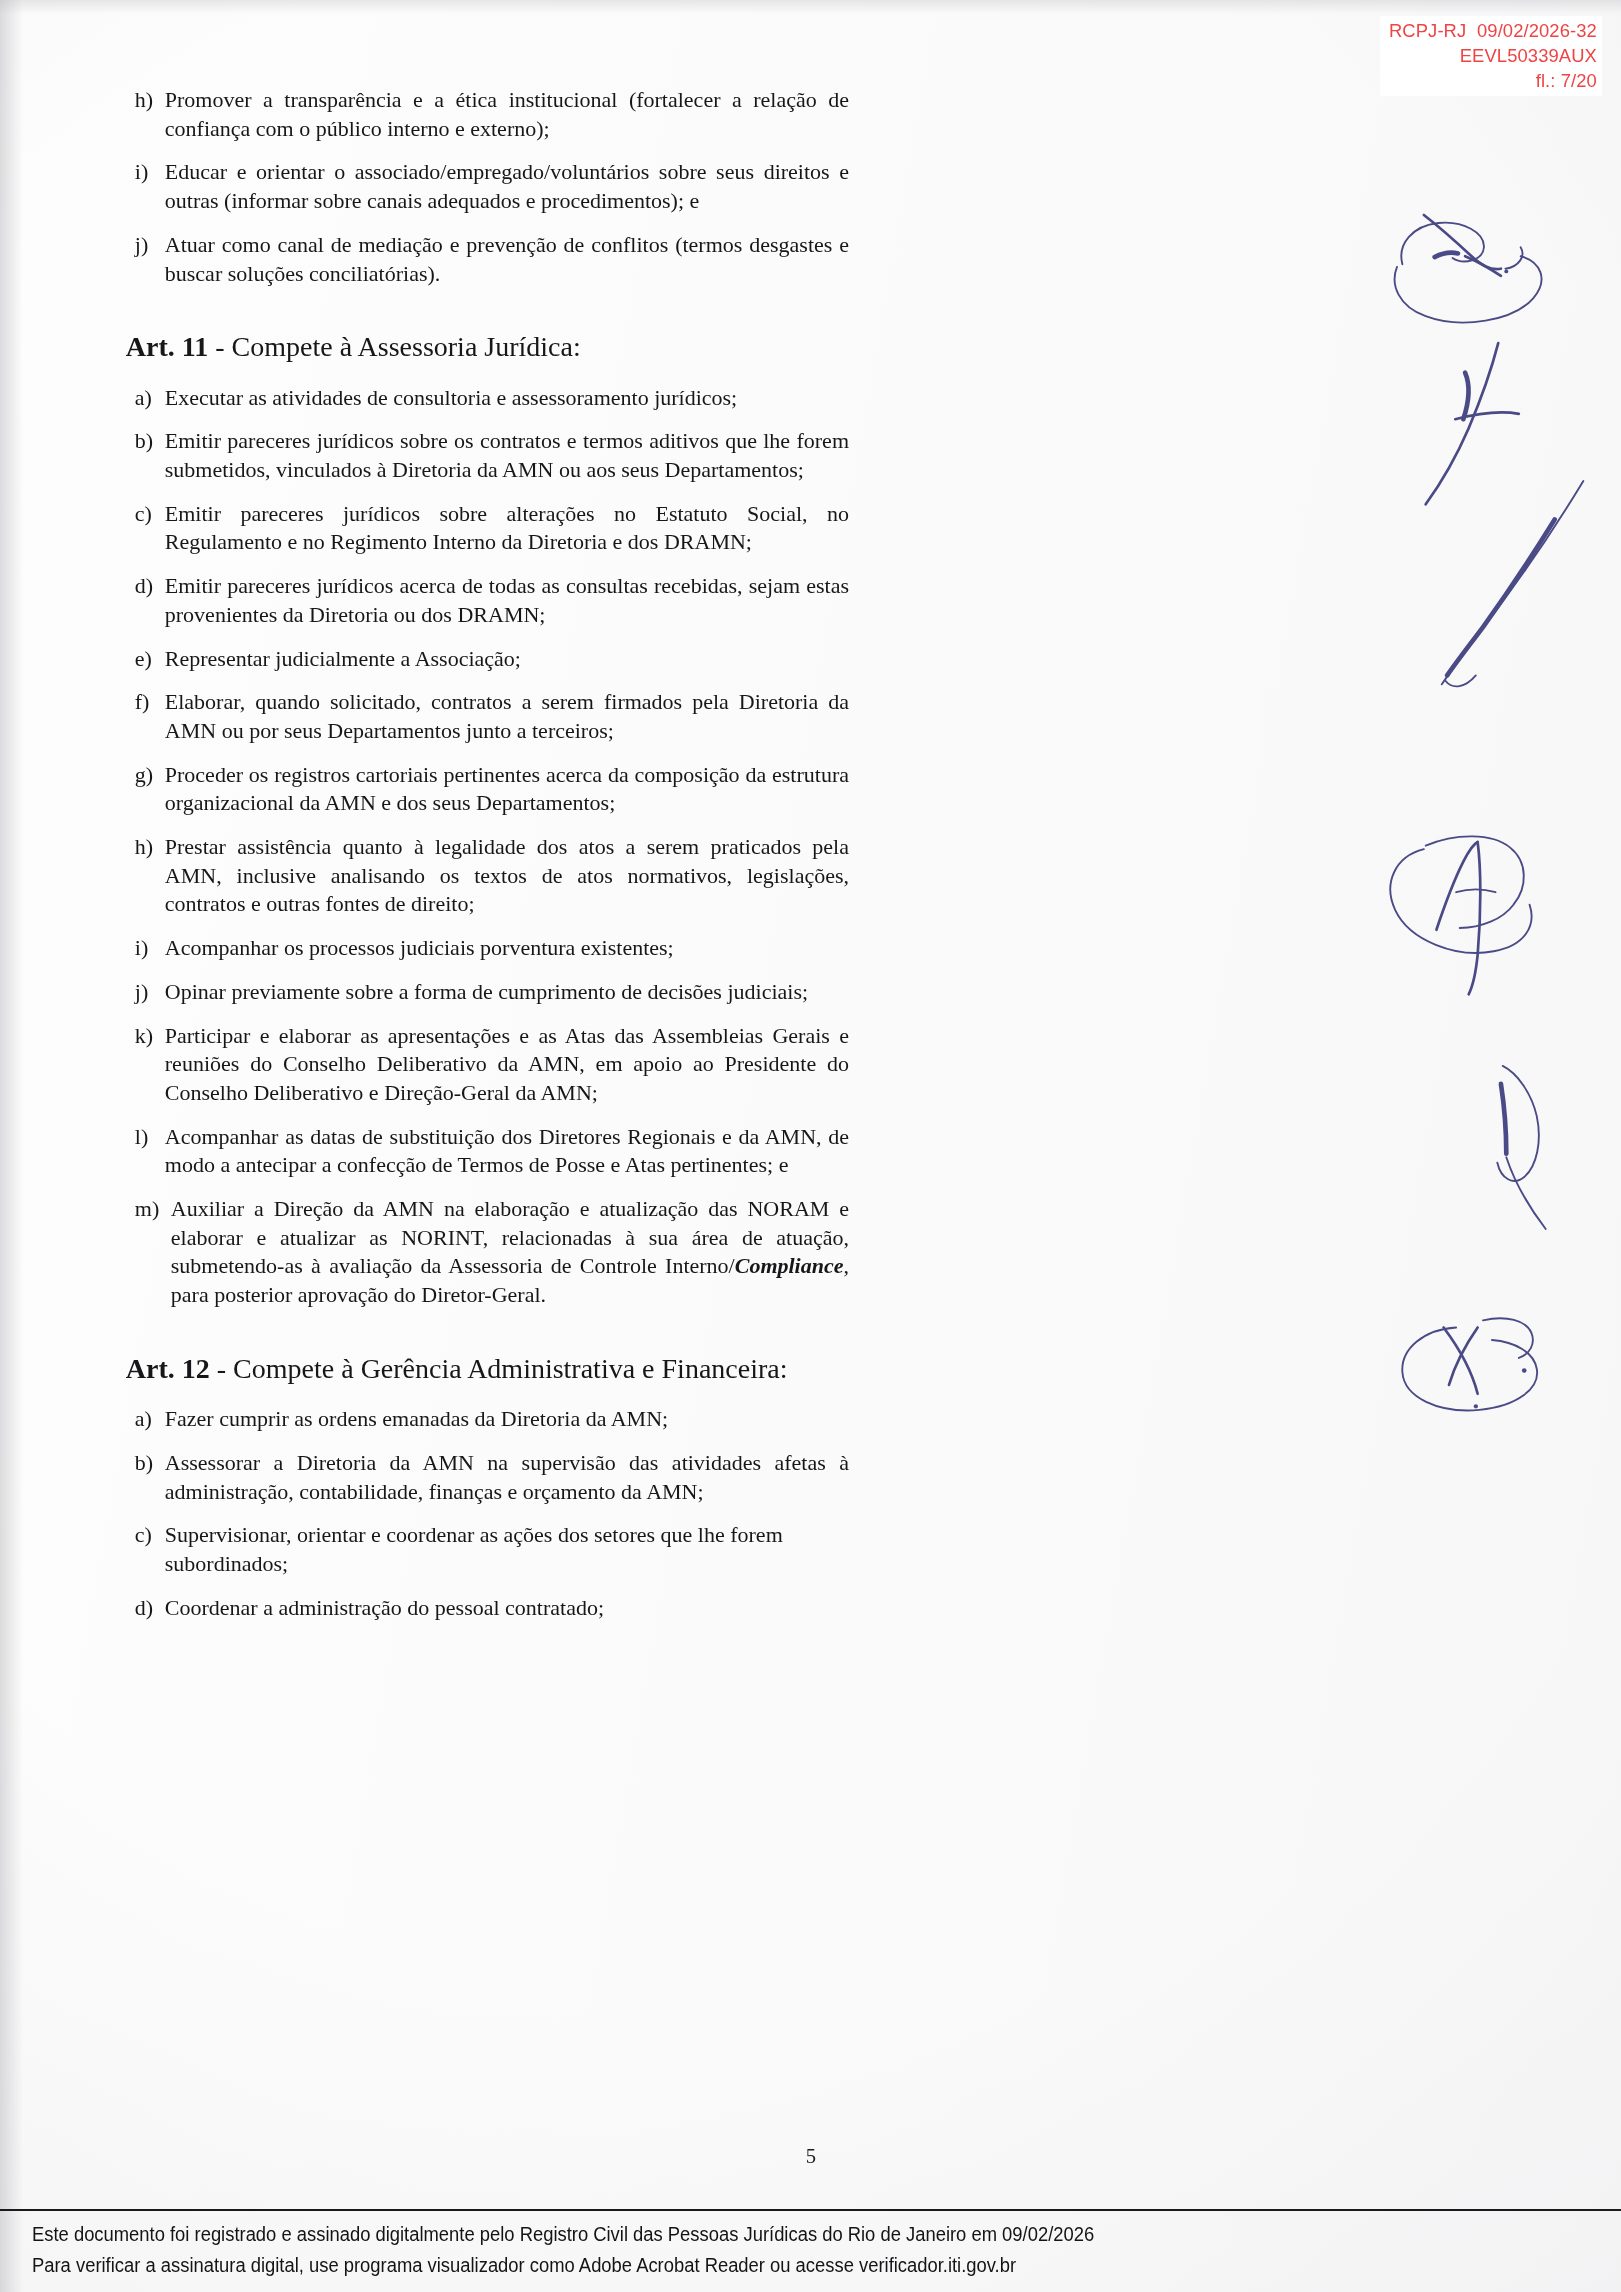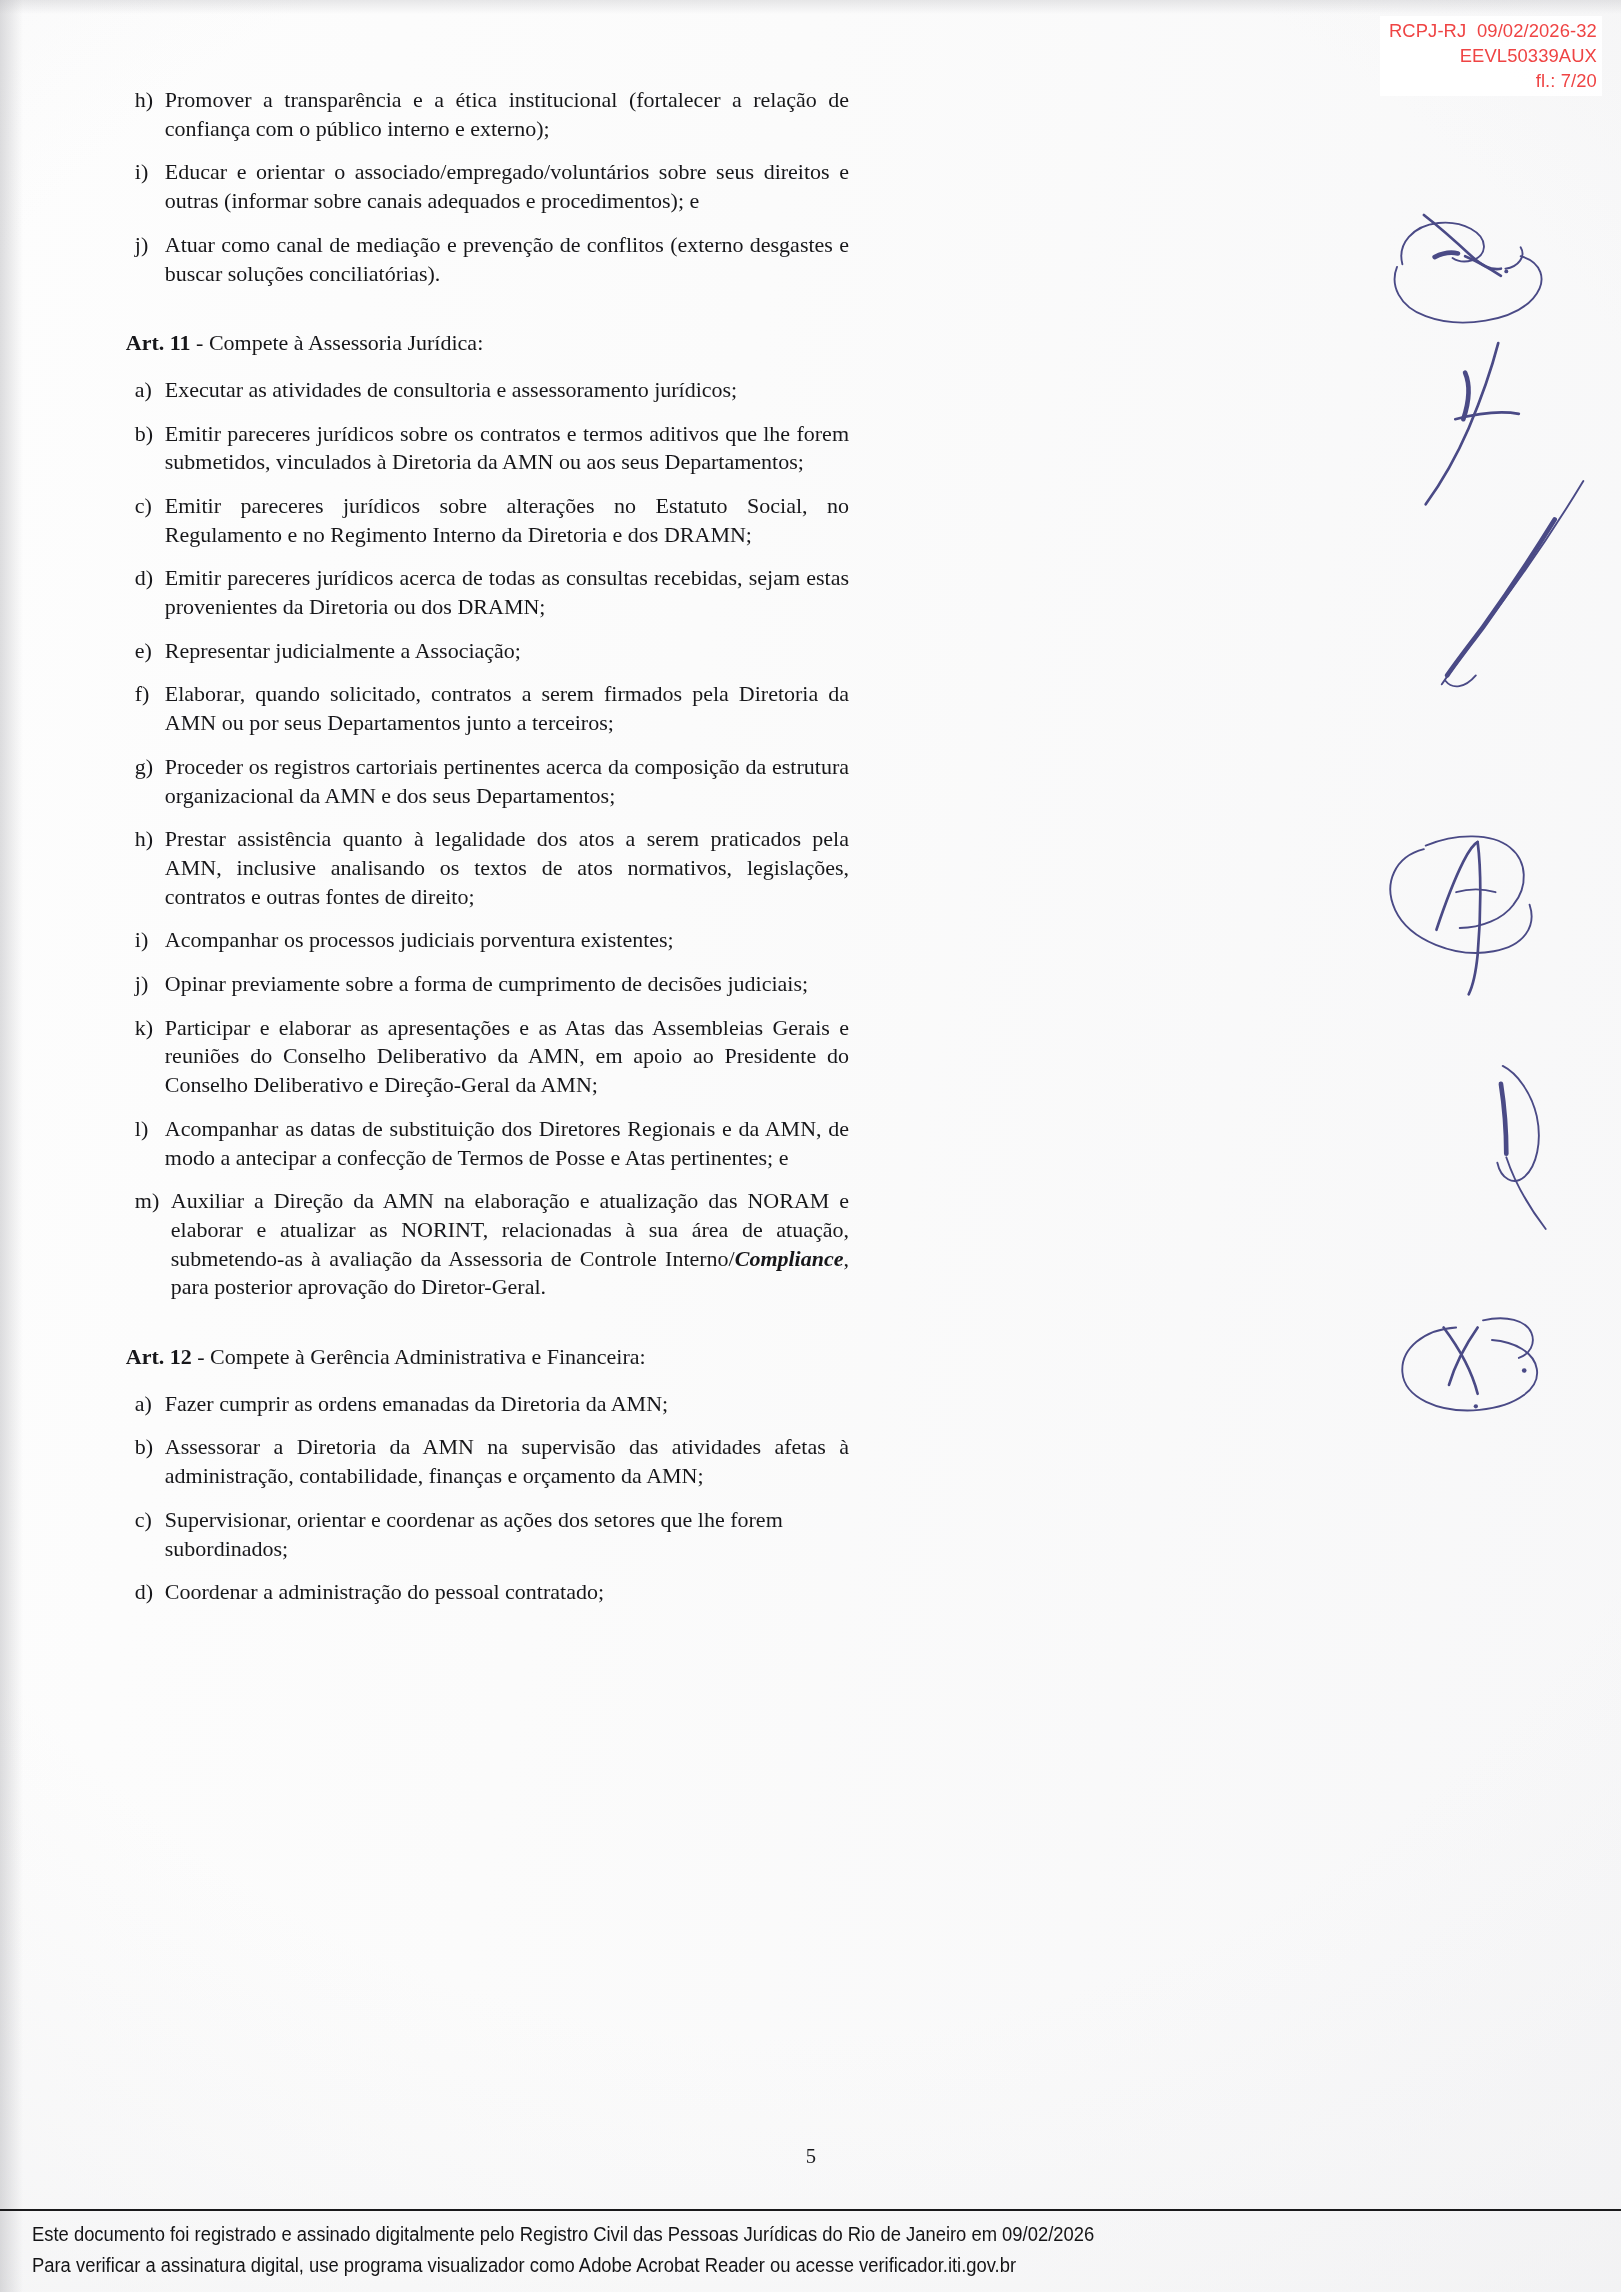--- a/index.html
+++ b/index.html
@@ -75,21 +75,21 @@
     text-align: left;
     padding-left: 1.8px;
   }
   .para .marker.wide { width: 36px; }
   .para .txt {
     flex: 1 1 auto;
   }
   .para.just .txt { text-align: justify; text-align-last: left; }
 
   .art-head {
-    font-size: 22px;
+    font-size: 28px;
     line-height: 1.3;
     margin-top: 36px;
     margin-bottom: 18px;
     margin-left: -7.2px;
   }
   .art-head .art-num { font-weight: bold; }
 
   .gap-before { margin-top: 41px; }
 
   em.it { font-style: italic; font-weight: bold; }
@@ -175,21 +175,21 @@
         <span class="txt">Promover a transparência e a ética institucional (fortalecer a relação de confiança com o público interno e externo);</span>
       </div>
 
       <div class="para just">
         <span class="marker">i)</span>
         <span class="txt">Educar e orientar o associado/empregado/voluntários sobre seus direitos e outras (informar sobre canais adequados e procedimentos); e</span>
       </div>
 
       <div class="para just">
         <span class="marker">j)</span>
-        <span class="txt">Atuar como canal de mediação e prevenção de conflitos (externo desgastes e buscar soluções conciliatórias).</span>
+        <span class="txt">Atuar como canal de mediação e prevenção de conflitos (termos desgastes e buscar soluções conciliatórias).</span>
       </div>
 
     </div>
 
     <div class="art-head gap-before">
       <span class="art-num">Art. 11</span><span> - Compete à Assessoria Jurídica:</span>
     </div>
 
     <div class="block">
 

